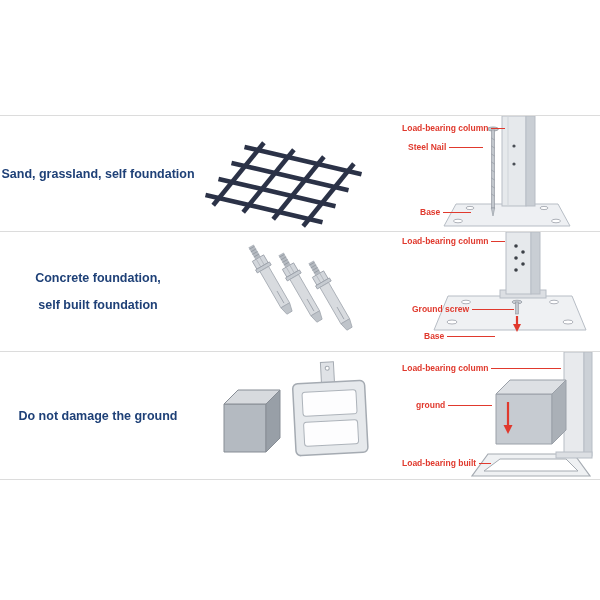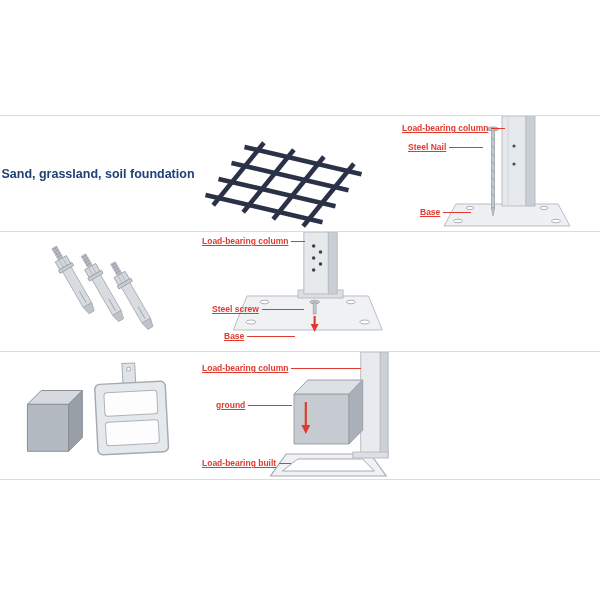--- a/index.html
+++ b/index.html
@@ -9,32 +9,32 @@
   .row { display:grid; grid-template-columns:196px 200px 204px;
          border-bottom:1px solid #dcdcdc; }
   .row.first { border-top:1px solid #dcdcdc; }
   .h1 { height:117px; } .h2 { height:120px; } .h3 { height:128px; }
   .cell-left { display:flex; align-items:center; justify-content:center; text-align:center; }
   .title { color:#1e4077; font-weight:bold; font-size:12.5px; line-height:2.15; }
   .cell-mid { display:flex; align-items:center; justify-content:center; }
   .cell-right { position:relative; }
   .illus { position:absolute; inset:0; width:100%; height:100%; }
   .lbl { position:absolute; display:flex; align-items:center; color:#e0392d;
-         font-size:8.5px; font-weight:bold; white-space:nowrap; z-index:2;text-decoration:underline; }
+         font-size:8.5px; font-weight:bold; white-space:nowrap; z-index:2; }
   .lbl .leader { display:inline-block; border-top:1px solid #e0392d; margin-left:3px; height:0; }
 </style>
 </head>
 <body>
 
 <div class="canvas">
 
   <section class="row first h1">
     <div class="cell-left">
       <p class="title">
-        <span>Sand, grassland, soil foundation</span>
+        <span>Sand, grassland, self foundation</span>
       </p>
     </div>
     <div class="cell-mid">
       <svg class="product" width="200" height="117" viewBox="0 0 200 117">
         <g stroke="#2b3247" stroke-width="4.6" stroke-linecap="butt">
           <line x1="48.5" y1="30.9" x2="165.5" y2="58.2"></line>
           <line x1="35.5" y1="46.9" x2="152.5" y2="74.2"></line>
           <line x1="22.5" y1="62.9" x2="139.5" y2="90.2"></line>
           <line x1="9.5" y1="78.9" x2="126.5" y2="106.2"></line>
           <line x1="67.9" y1="26.8" x2="17.2" y2="89.2"></line>
@@ -79,20 +79,26 @@
         <i class="leader" style="width:34px"></i>
       </div>
       <div class="lbl" style="left:24px; top:91px">
         <span>Base</span>
         <i class="leader" style="width:28px"></i>
       </div>
     </div>
   </section>
 
   <section class="row h2">
+    <div class="cell-left">
+      <p class="title">
+        <span style="display:block">Concrete foundation,</span>
+        <span style="display:block">self built foundation</span>
+      </p>
+    </div>
     <div class="cell-mid">
       <svg class="product" width="200" height="120" viewBox="0 0 200 120">
         <defs>
           <g id="bolt">
             <rect x="-3" y="0" width="6" height="14" fill="#b5bac1"></rect>
             <g stroke="#8f959d" stroke-width="0.7">
               <line x1="-3" y1="2" x2="3" y2="2"></line>
                 <line x1="-3" y1="5" x2="3" y2="5"></line>
               <line x1="-3" y1="8" x2="3" y2="8"></line>
                 <line x1="-3" y1="11" x2="3" y2="11"></line>
@@ -129,31 +135,36 @@
         <ellipse cx="121" cy="70" rx="5" ry="1.8" fill="#c9ced4" stroke="#8f959d" stroke-width="0.7"></ellipse>
         <rect x="119.5" y="70" width="3" height="12" fill="#c2c7cd" stroke="#8f959d" stroke-width="0.6"></rect>
         <line x1="121" y1="84" x2="121" y2="93" stroke="#e0392d" stroke-width="2.2"></line>
         <polygon points="117,92 125,92 121,100" fill="#e0392d"></polygon>
       </svg>
       <div class="lbl" style="left:6px; top:4px">
         <span>Load-bearing column</span>
         <i class="leader" style="width:14px"></i>
       </div>
       <div class="lbl" style="left:16px; top:72px">
-        <span>Steel screw</span>
+        <span>Ground screw</span>
         <i class="leader" style="width:42px"></i>
       </div>
       <div class="lbl" style="left:28px; top:99px">
         <span>Base</span>
         <i class="leader" style="width:48px"></i>
       </div>
     </div>
   </section>
 
   <section class="row h3">
+    <div class="cell-left">
+      <p class="title">
+        <span>Do not damage the ground</span>
+      </p>
+    </div>
     <div class="cell-mid">
       <svg class="product" width="200" height="128" viewBox="0 0 200 128">
         <polygon points="28,52 70,52 70,100 28,100" fill="#b4bac1" stroke="#878d95"></polygon>
         <polygon points="28,52 42,38 84,38 70,52" fill="#d7dade" stroke="#878d95"></polygon>
         <polygon points="70,52 84,38 84,86 70,100" fill="#989fa7" stroke="#878d95"></polygon>
         <g transform="rotate(-3 135 60)">
           <rect x="127" y="10" width="13" height="24" fill="#dfe2e6" stroke="#a5abb2"></rect>
           <circle cx="133.5" cy="16" r="2" fill="#ffffff" stroke="#a5abb2"></circle>
           <rect x="98" y="30" width="72" height="72" rx="5" fill="#e6e9ec" stroke="#a5abb2" stroke-width="1.5"></rect>
           <rect x="107" y="39" width="54" height="24" rx="3" fill="#fdfdfe" stroke="#adb3ba"></rect>

